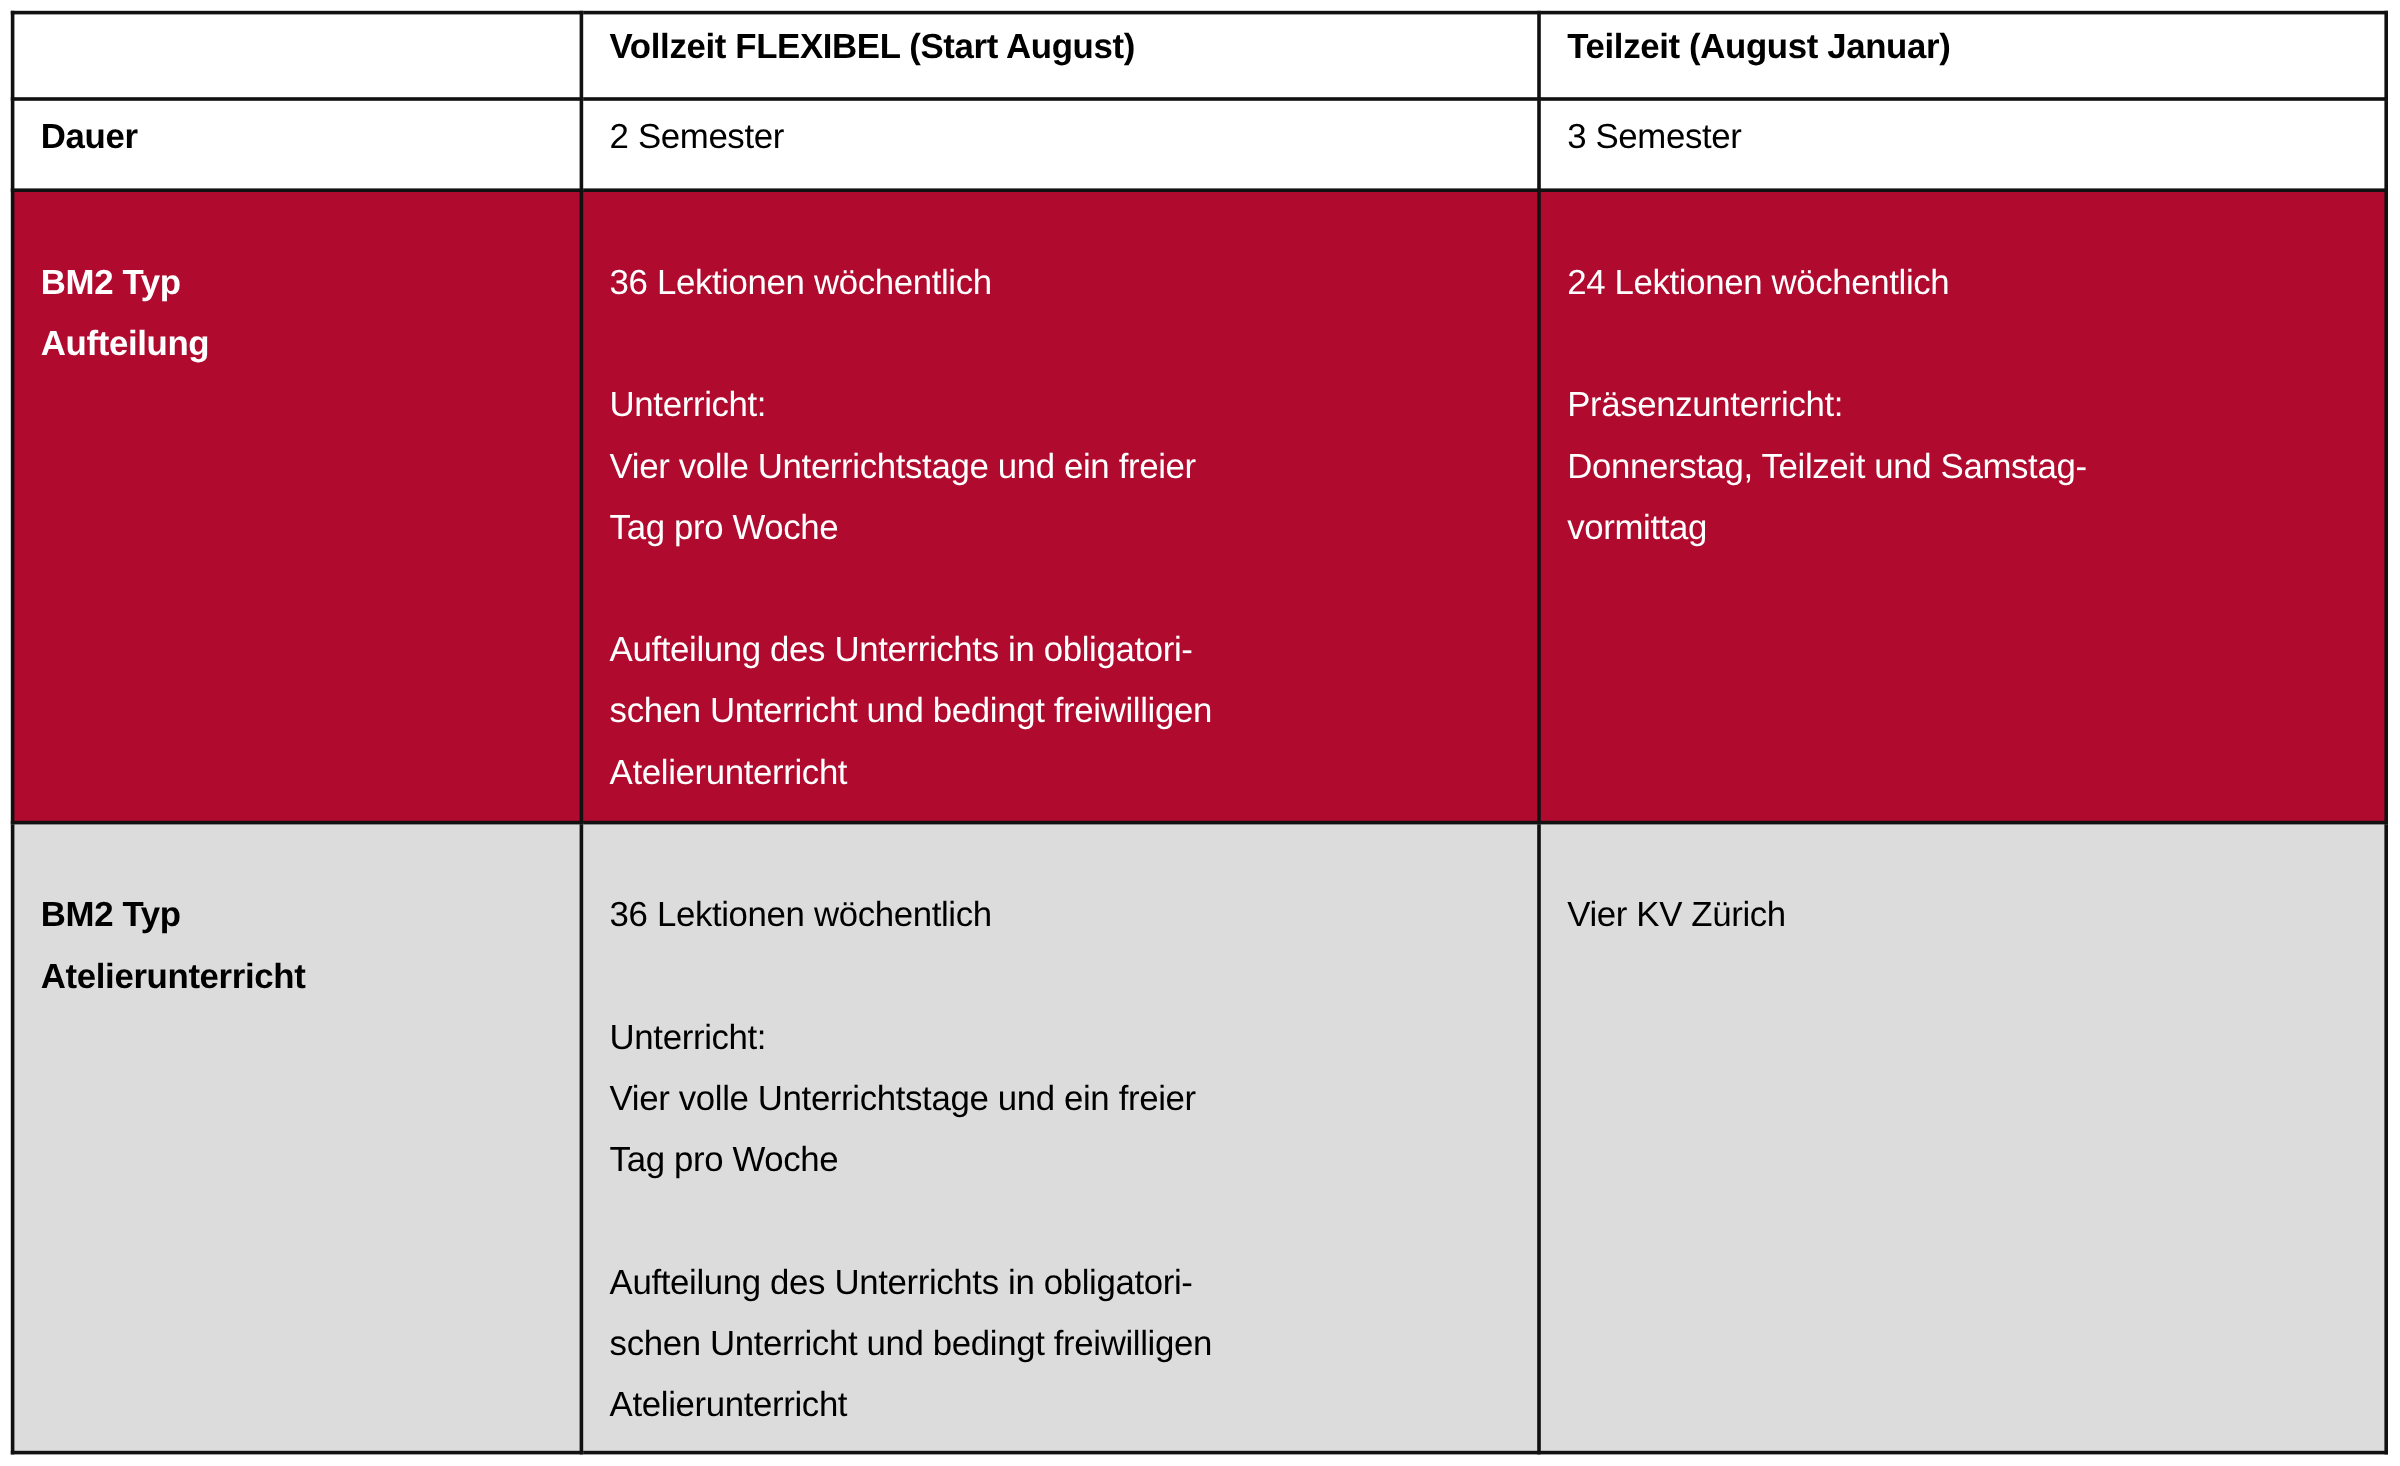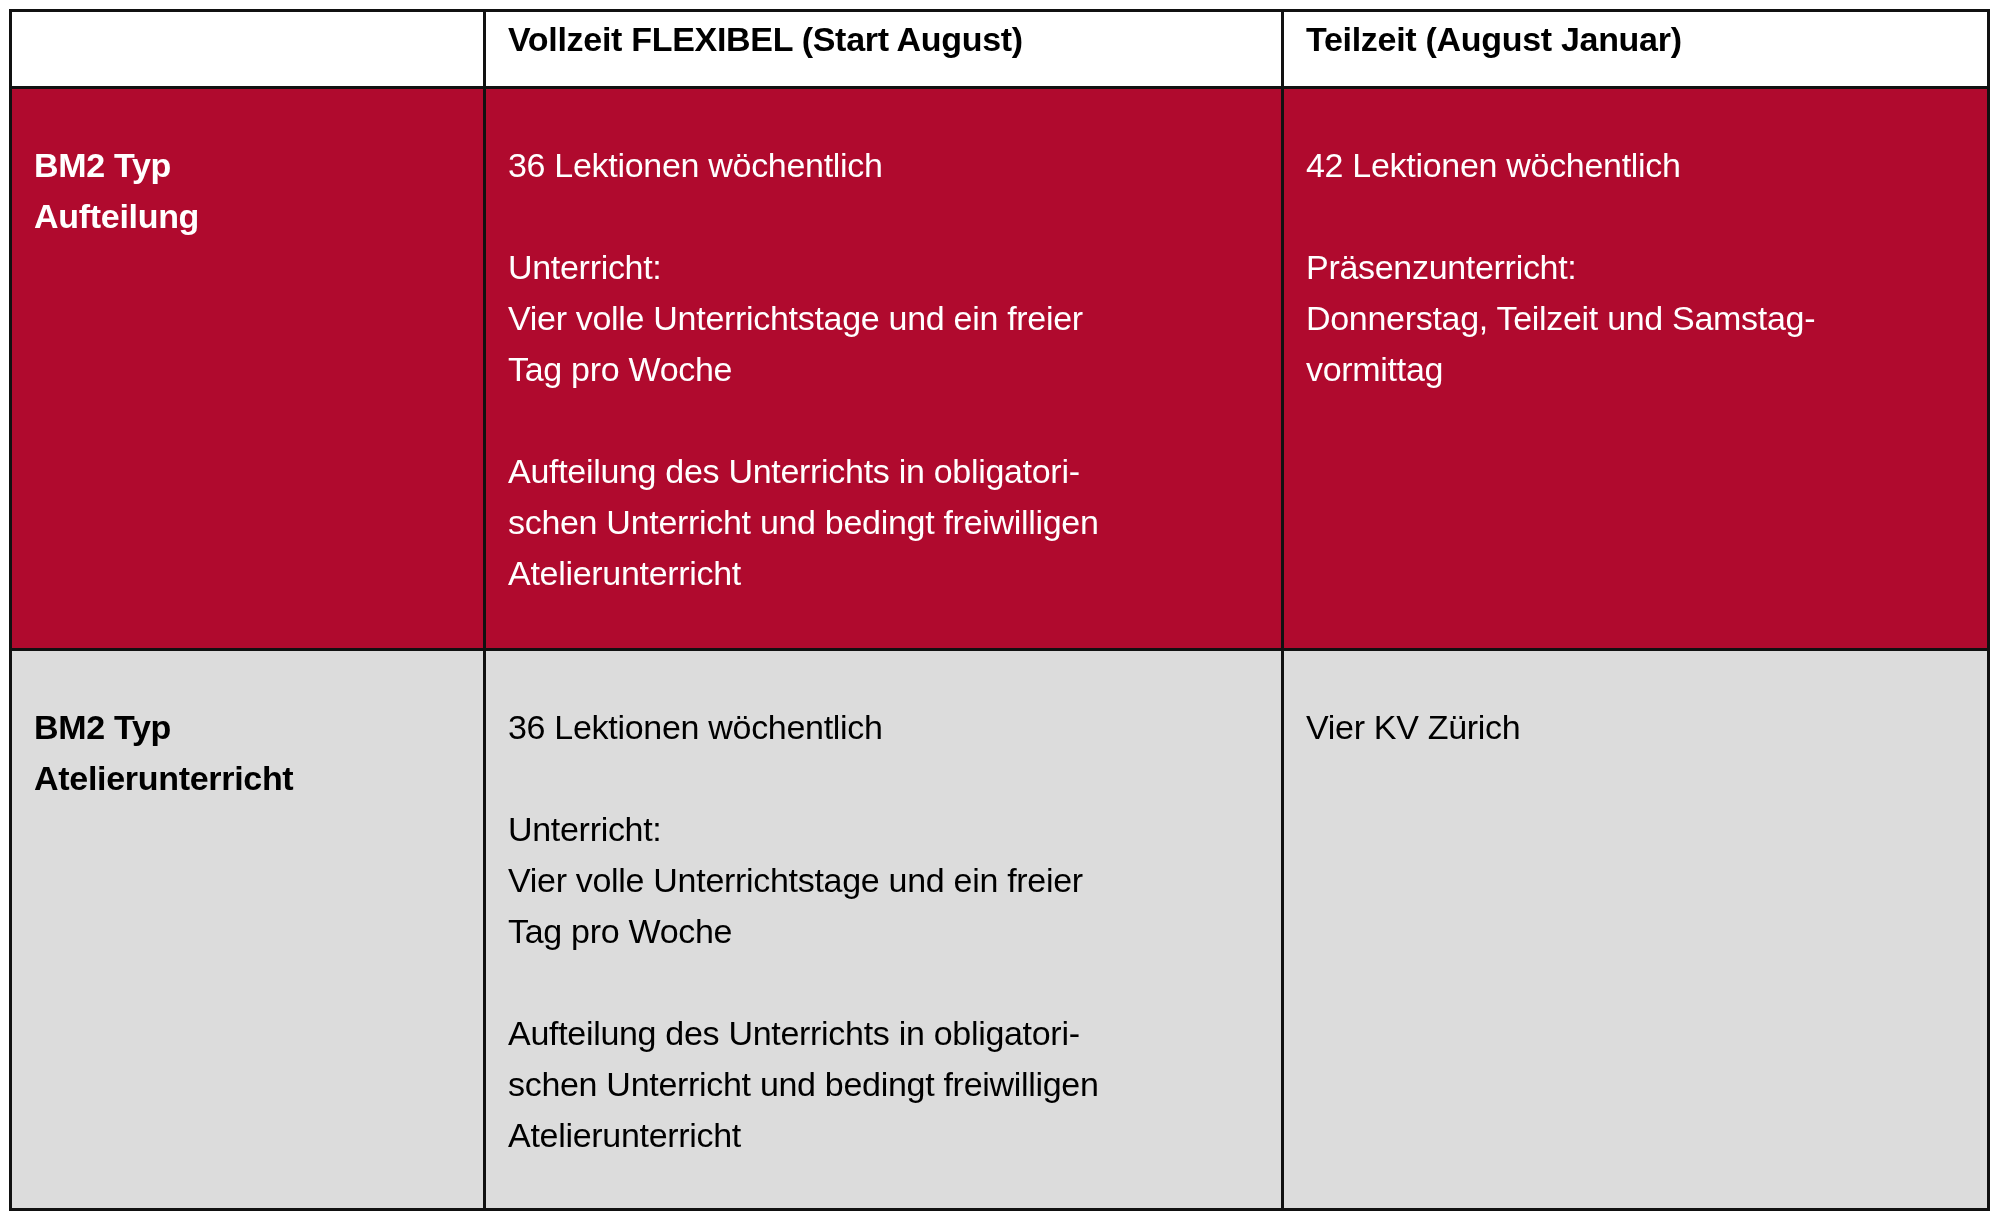--- a/index.html
+++ b/index.html
@@ -1,21 +1,21 @@
 <!DOCTYPE html>
 <html><head>
 <meta charset="utf-8">
 <style>
   html, body { margin: 0; padding: 0; background: #ffffff; }
   body { width: 2000px; height: 1222px; position: relative; overflow: hidden;
          font-family: "Liberation Sans", sans-serif; }
   .tbl { position: absolute; left: 9px; top: 9px; width: 1978px; height: 1202px;
          border-collapse: collapse; table-layout: fixed; }
   .tbl td { border: 3px solid #111111; vertical-align: top; padding: 0 20px 0 22px;
-            font-size: 34px; line-height: 51px; box-sizing: border-box;
+            font-size: 29px; line-height: 51px; box-sizing: border-box;
             letter-spacing: -0.3px; }
   .c1 { width: 474px; }
   .c2 { width: 798px; }
   .c3 { width: 706px; }
   .r-head td { height: 72px; background: #ffffff; color: #000; padding-top: 8px; line-height: 38px; }
   .r-dauer td { height: 76px; background: #ffffff; color: #000; padding-top: 10px; line-height: 40px; }
   .r-red td { height: 527px; background: #b00a2e; color: #ffffff; padding-top: 51px; }
   .r-grey td { height: 525px; background: #dcdcdc; color: #000; padding-top: 51px; }
   .bold { font-weight: bold; }
   .line { display: block; white-space: nowrap; min-height: 51px; }
@@ -35,38 +35,49 @@
     <td>
           <span class="line"></span>
         </td>
     <td class="bold">
           <span class="line">Vollzeit FLEXIBEL (Start August)</span>
         </td>
     <td class="bold">
           <span class="line">Teilzeit (August Januar)</span>
         </td>
   </tr>
+  <tr class="r-dauer">
+    <td class="bold">
+          <span class="line">Dauer</span>
+        </td>
+    <td>
+          <span class="line">2 Semester</span>
+        </td>
+    <td>
+          <span class="line">3 Semester</span>
+        </td>
+  </tr>
   <tr class="r-red">
     <td class="bold">
       <span class="line">BM2 Typ</span>
       <span class="line">Aufteilung</span>
     </td>
     <td>
       <span class="line">36 Lektionen wöchentlich</span>
       <span class="line"></span>
       <span class="line">Unterricht:</span>
       <span class="line">Vier volle Unterrichtstage und ein freier</span>
       <span class="line">Tag pro Woche</span>
       <span class="line"></span>
       <span class="line">Aufteilung des Unterrichts in obligatori-</span>
       <span class="line">schen Unterricht und bedingt freiwilligen</span>
       <span class="line">Atelierunterricht</span>
     </td>
     <td>
-      <span class="line">42 Lektionen wöchentlich</span>
+      <span class="line">24 Lektionen wöchentlich</span>
       <span class="line"></span>
       <span class="line">Präsenzunterricht:</span>
       <span class="line">Donnerstag, Teilzeit und Samstag-</span>
       <span class="line">vormittag</span>
     </td>
   </tr>
   <tr class="r-grey">
     <td class="bold">
       <span class="line">BM2 Typ</span>
       <span class="line">Atelierunterricht</span>

